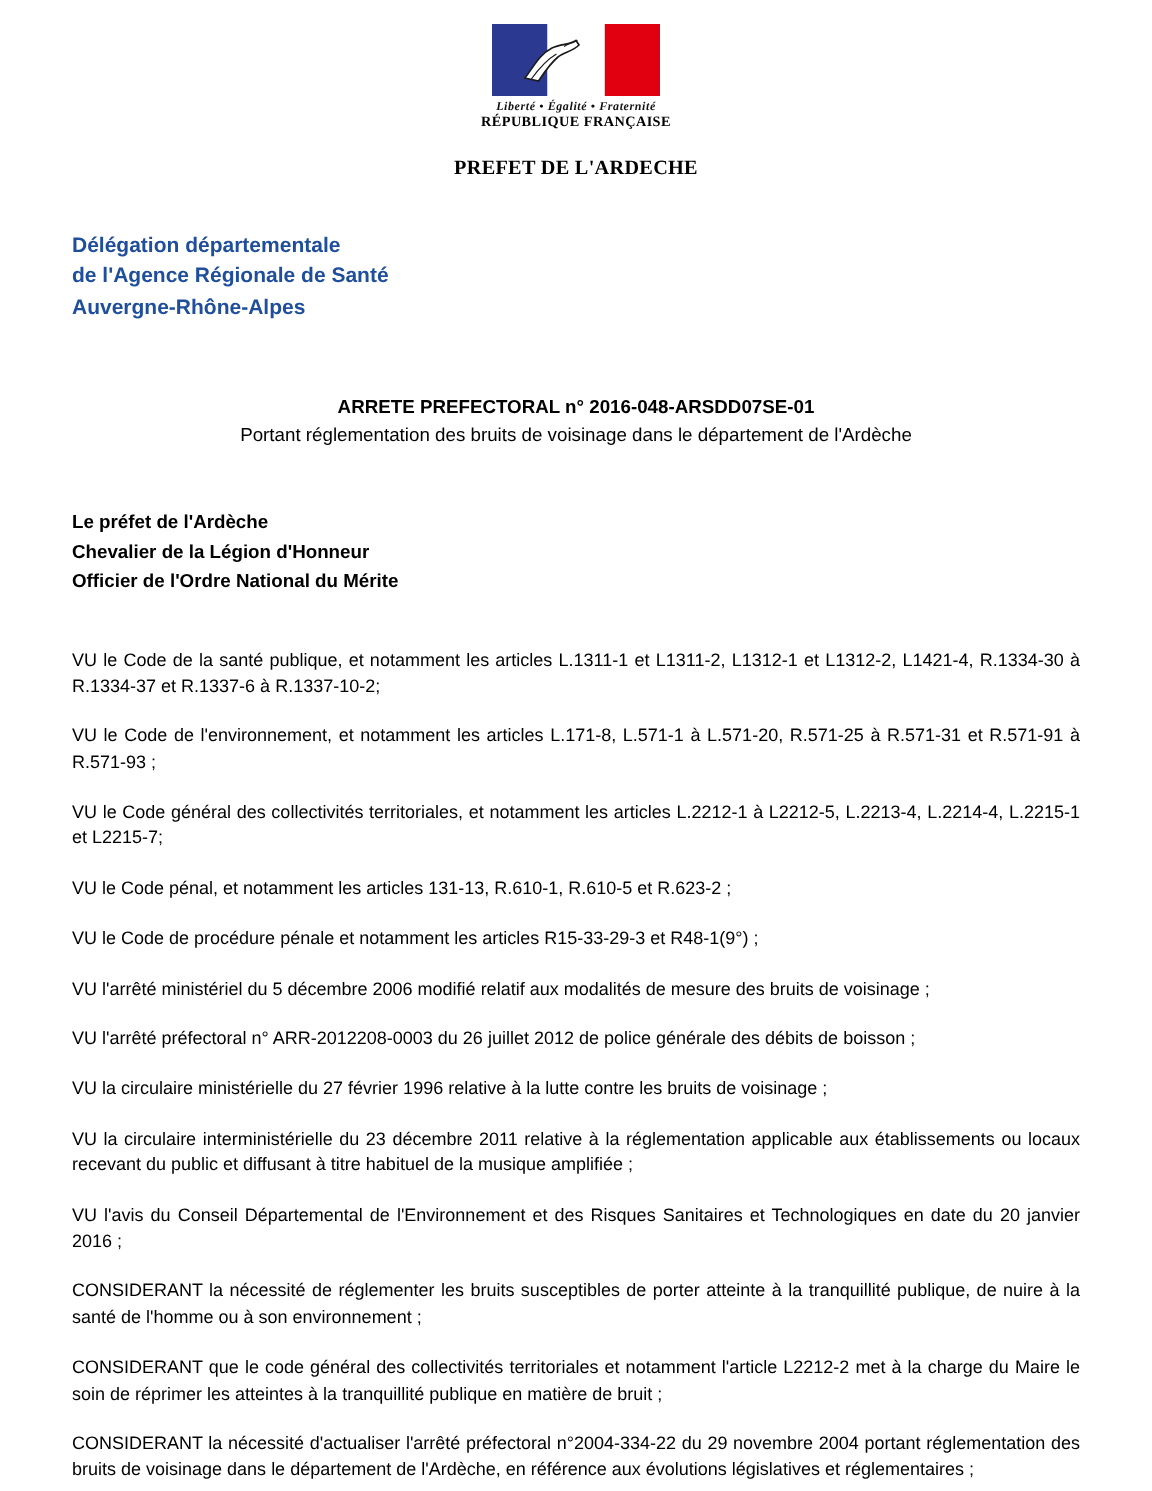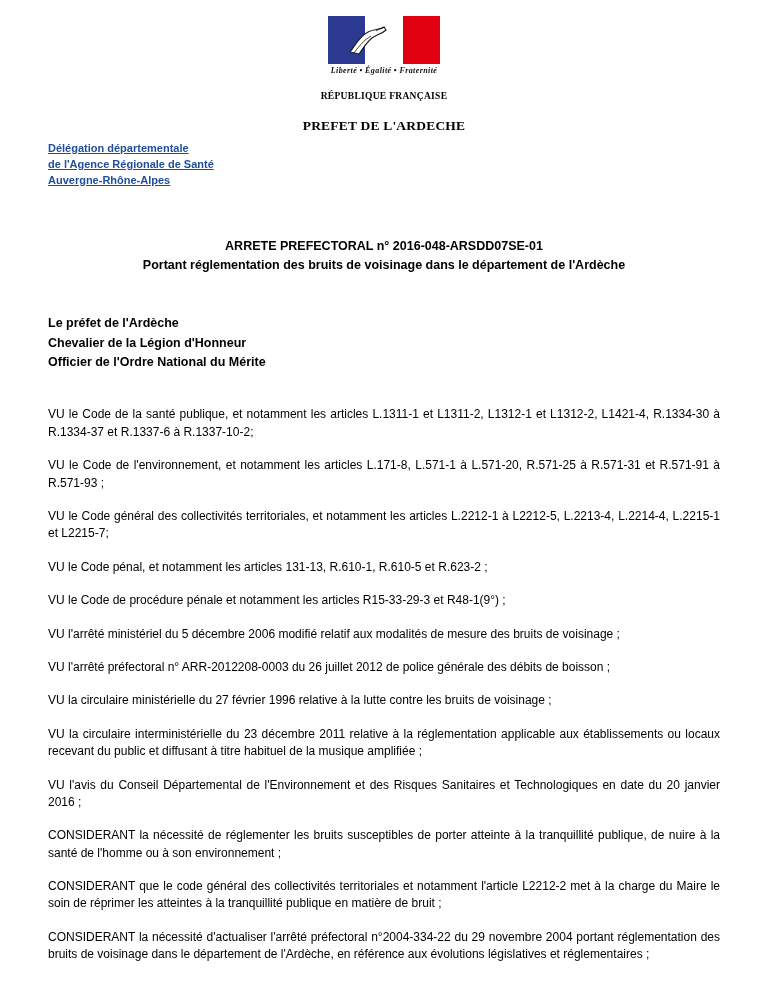--- a/index.html
+++ b/index.html
@@ -68,53 +68,52 @@
     margin-top: 2px;
     font-style: italic;
     font-weight: bold;
   }
   .republique {
     font-family: "Liberation Serif", serif;
     font-size: 9.5px;
     font-weight: bold;
     letter-spacing: 0.3px;
     color: #000;
-    margin-top: 16px;
+    margin-top: 2px;
   }
   .prefet-line {
     font-family: "Liberation Serif", serif;
     font-size: 13.5px;
     font-weight: bold;
     text-align: center;
     margin-top: 17px;
     letter-spacing: 0.2px;
   }
 
   
   .ars-block {
-    margin-top: 7px;
+    margin-top: 33px;
     color: #1f4e9c;
-    font-size: 11px;
+    font-size: 14px;
     font-weight: bold;
     line-height: 1.45;
-    text-decoration: underline;
   }
 
   
   .title-block {
     margin-top: 48px;
     text-align: center;
     font-size: 12.5px;
     font-weight: bold;
     line-height: 1.5;
   }
   .title-sub {
     text-align: center;
     font-size: 12.5px;
-    font-weight: bold;
+    font-weight: normal;
   }
 
   
   .authority {
     margin-top: 40px;
     text-align: left;
     font-size: 12.5px;
     font-weight: bold;
     line-height: 1.55;
   }

